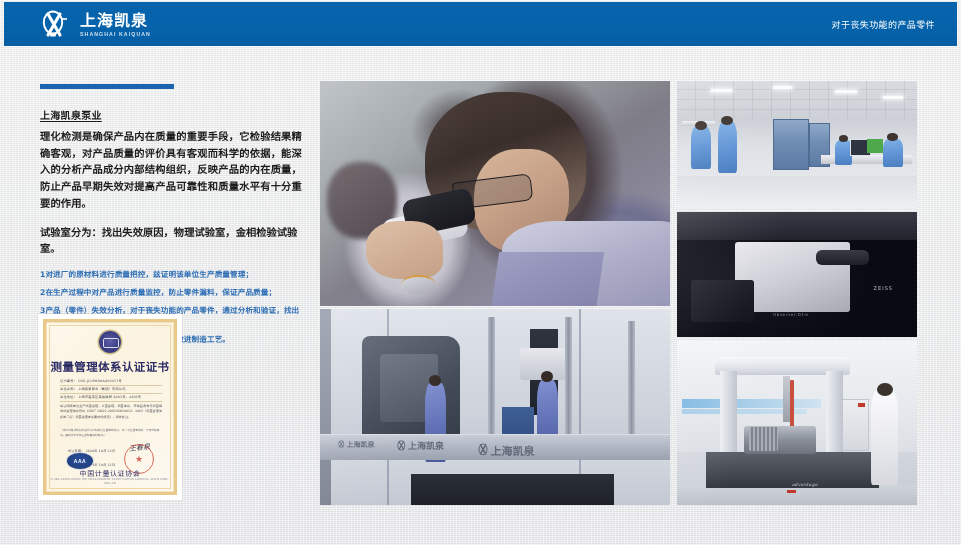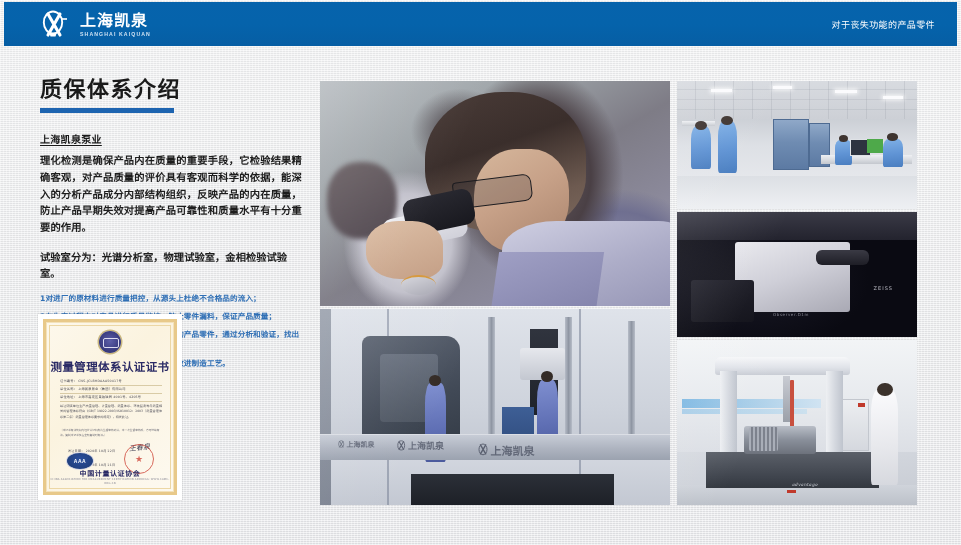--- a/index.html
+++ b/index.html
@@ -311,21 +311,21 @@
     transform: translate(-50%,-50%);
     color: #cf4a3d;
     font-size: 9px;
   }
   .cert-footer {
     position: absolute;
     left: 0; right: 0;
     bottom: 14px;
     text-align: center;
     font-size: 7px;
-    font-weight: 700;
+    font-weight: 400;
     color: #2b2b66;
     letter-spacing: 0.6px;
     font-family: "DejaVu Sans", "Liberation Sans", sans-serif;
   }
   .cert-footer-sub {
     position: absolute;
     left: 0; right: 0;
     bottom: 6px;
     text-align: center;
     font-size: 2.6px;
@@ -812,31 +812,30 @@
         <span class="logo-cn">上海凯泉</span>
         <span class="logo-en">SHANGHAI KAIQUAN</span>
       </span>
     </div>
 
     <div class="header-slogan">对于丧失功能的产品零件</div>
   </div>
 
   <div class="left-col">
 
-    <h1 class="page-title">质保体系介绍</h1>
     <div class="title-rule"></div>
 
     <div class="subhead">上海凯泉泵业</div>
 
     <p class="body-para">理化检测是确保产品内在质量的重要手段，它检验结果精确客观，对产品质量的评价具有客观而科学的依据，能深入的分析产品成分内部结构组织，反映产品的内在质量，防止产品早期失效对提高产品可靠性和质量水平有十分重要的作用。</p>
 
-    <p class="lab-line">试验室分为：光谱分析室，物理试验室，金相检验试验室。</p>
+    <p class="lab-line">试验室分为：找出失效原因，物理试验室，金相检验试验室。</p>
 
     <ul class="blue-list">
-      <li>1对进厂的原材料进行质量把控，从源头上杜绝不合格品的流入；</li>
+      <li>1对进厂的原材料进行质量把控，兹证明该单位生产质量管理；</li>
       <li>2在生产过程中对产品进行质量监控，防止零件漏料，保证产品质量；</li>
       <li>3产品（零件）失效分析，对于丧失功能的产品零件，通过分析和验证，找出失效原因，提高产品质量</li>
       <li>4在新产品开发或工艺试验过程多次试验改进制造工艺。</li>
     </ul>
   </div>
 
   <div class="cert">
     <div class="cert-inner">
       <div class="cert-emblem"></div>
       <div class="cert-title">测量管理体系认证证书</div>

